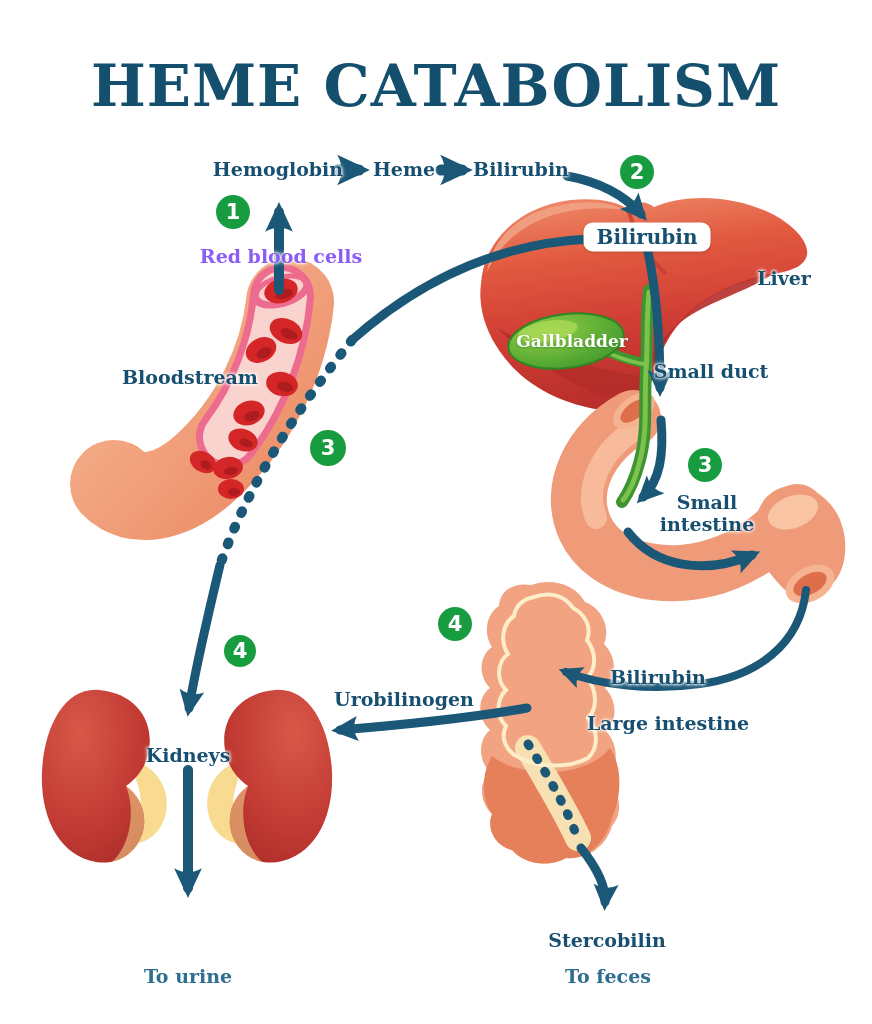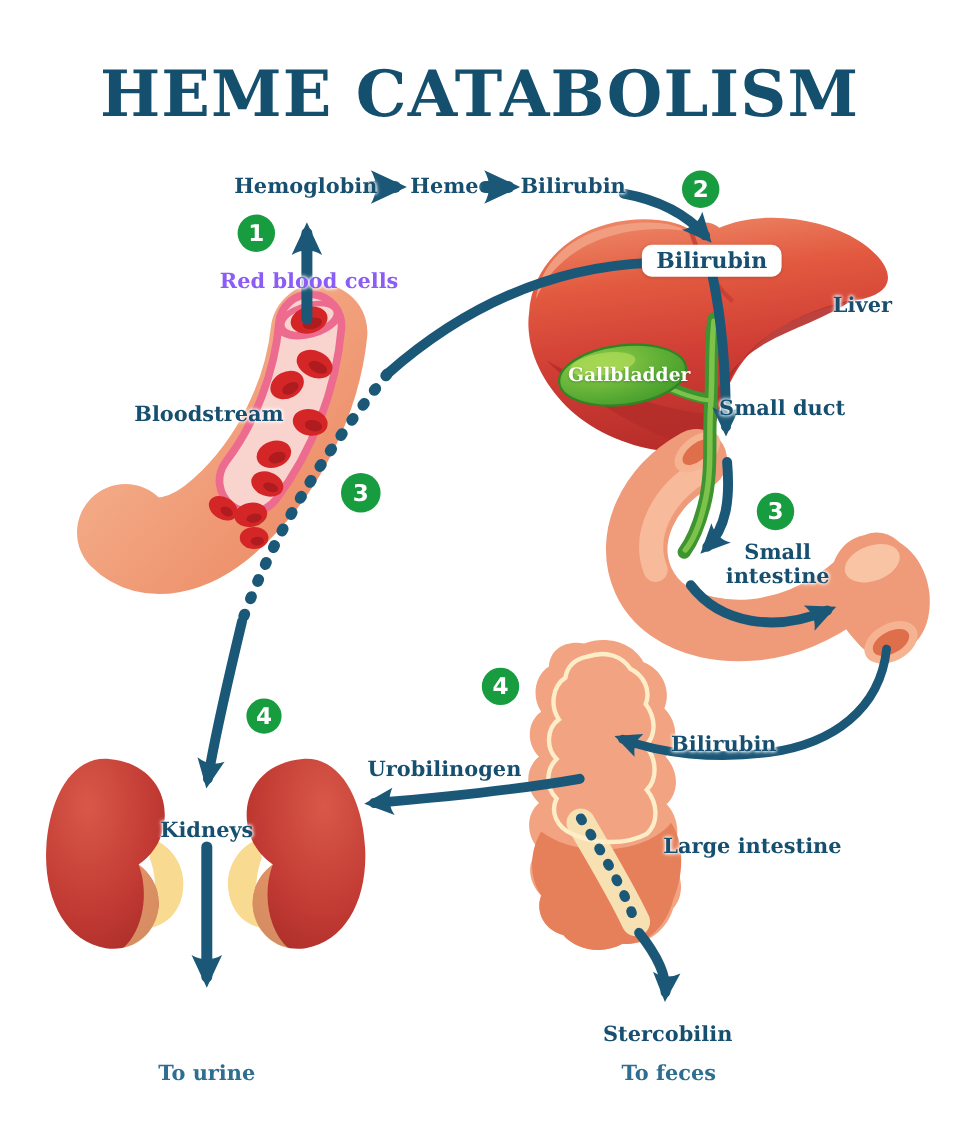--- a/index.html
+++ b/index.html
@@ -185,21 +185,21 @@
   <div class="lbl" style="left:711px;top:372px;">Small duct</div>
   <div class="lbl" style="left:166px;top:378px;margin-left:24px;">Bloodstream</div>
 
   <div class="lbl" style="left:707px;top:514px;">
     <div>Small</div>
     <div>intestine</div>
   </div>
 
   <div class="lbl" style="left:658px;top:678px;">Bilirubin</div>
   <div class="lbl" style="left:404px;top:700px;">Urobilinogen</div>
-  <div class="lbl" style="left:668px;top:770px;margin-left:16px;">Large intestine</div>
+  <div class="lbl" style="left:668px;top:724px;">Large intestine</div>
   <div class="lbl" style="left:188px;top:756px;">Kidneys</div>
 
   <div class="lbl light" style="left:188px;top:977px;">To urine</div>
   <div class="lbl" style="left:607px;top:941px;">Stercobilin</div>
   <div class="lbl light" style="left:608px;top:977px;">To feces</div>
 
   <div class="stepnum" style="left:233px;top:212px;">1</div>
   <div class="stepnum" style="left:637px;top:172px;">2</div>
   <div class="stepnum" style="left:328px;top:448px;width:36px;height:36px;">3</div>
   <div class="stepnum" style="left:705px;top:465px;">3</div>

